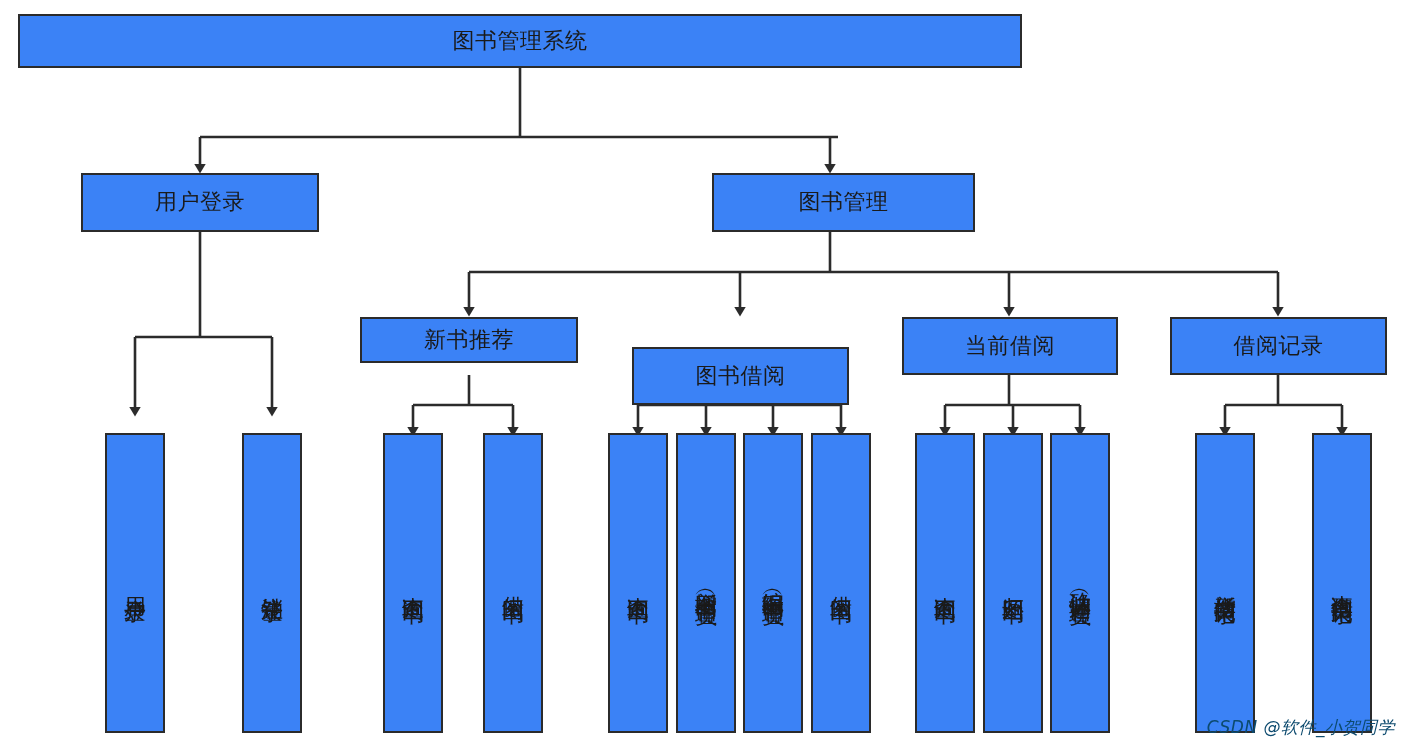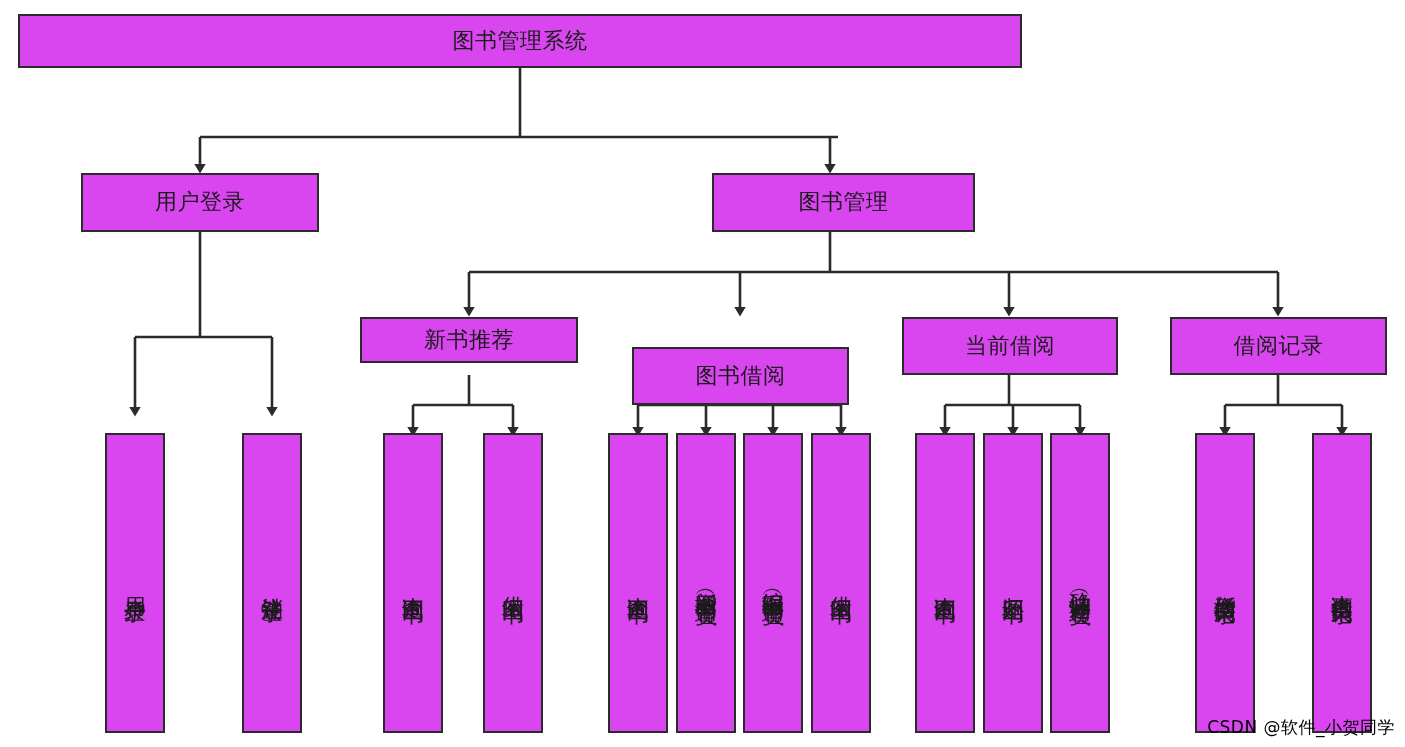--- a/index.html
+++ b/index.html
@@ -22,21 +22,21 @@
     left: 0;
     top: 0;
     width: 1405px;
     height: 747px;
     pointer-events: none;
   }
   .node {
     position: absolute;
     box-sizing: border-box;
     border: 2px solid #2b2b2b;
-    background: #d946ef;
+    background: #3b82f6;
     display: flex;
     align-items: center;
     justify-content: center;
     color: #1a1a1a;
   }
   .node-h {
     font-size: 22px;
     line-height: 1.2;
     letter-spacing: 0.5px;
     white-space: nowrap;
@@ -53,23 +53,24 @@
     align-items: center;
   }
   .node-v span {
     display: block;
   }
   #watermark {
     position: absolute;
     right: 10px;
     bottom: 8px;
     font-size: 17px;
-    color: #000000;
+    color: #0c4a6e;
     white-space: nowrap;
     letter-spacing: 0.5px;
+    font-style: italic;
   }
 </style>
 </head>
 <body>
 
 <div id="canvas">
 
   <svg class="wires" viewBox="0 0 1405 747" xmlns="http://www.w3.org/2000/svg">
     <defs>
       <marker id="arrow" markerWidth="10" markerHeight="12" refX="1.5" refY="6" orient="auto" markerUnits="userSpaceOnUse">

